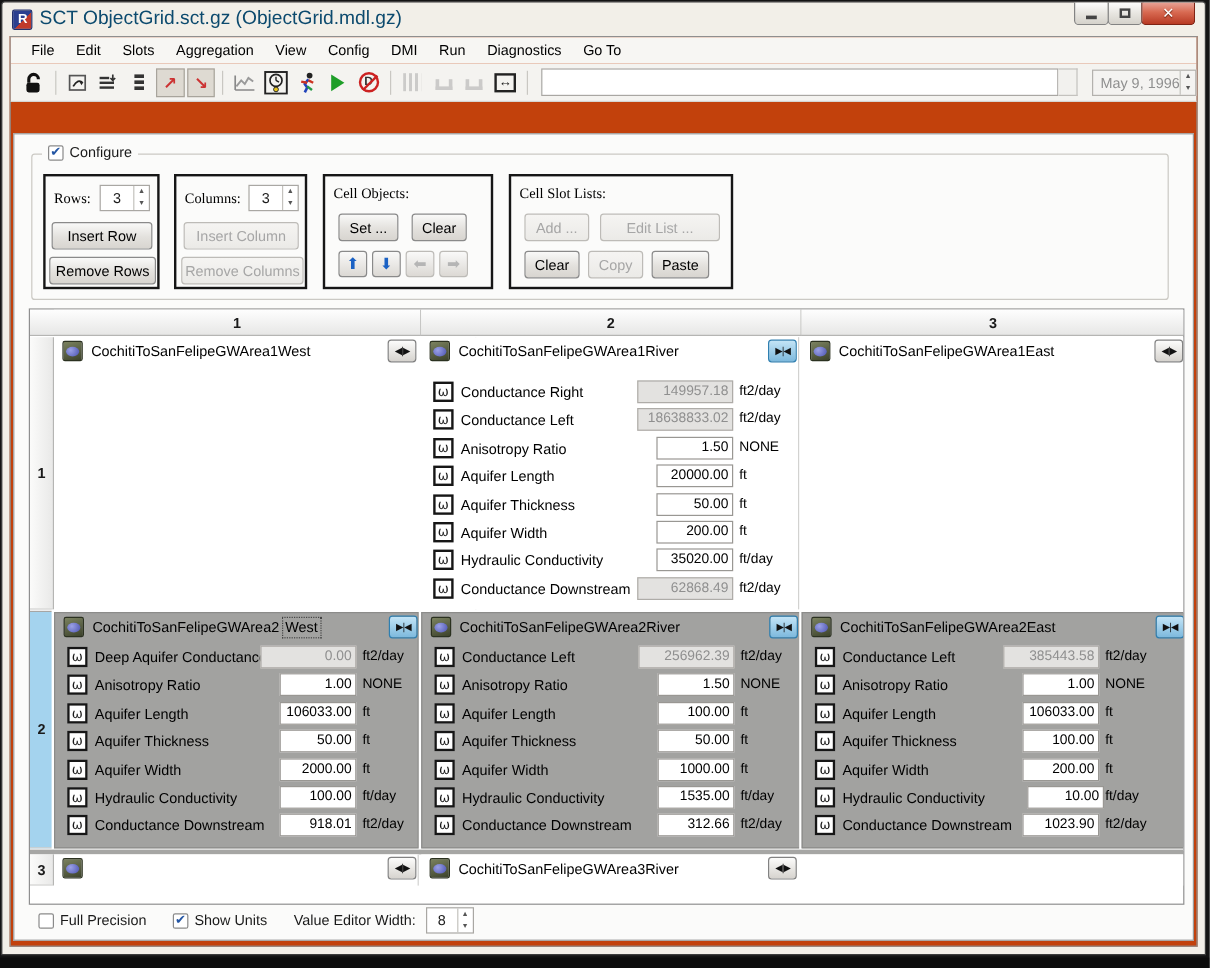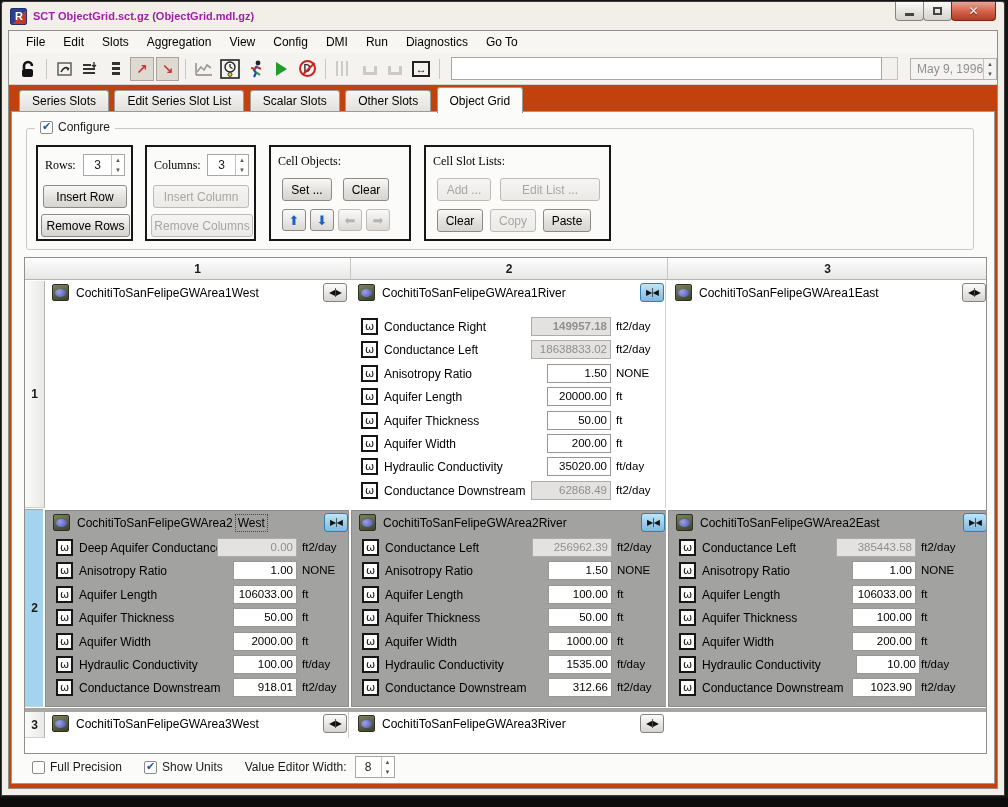--- a/index.html
+++ b/index.html
@@ -7,21 +7,21 @@
   body { font-family:"Liberation Sans","DejaVu Sans",sans-serif; font-size:12px; color:#1a1a1a; background:#141414; }
   .screen { position:relative; width:1008px; height:807px; overflow:hidden; background:#141414; }
 
   
   .window { position:absolute; left:1px; top:1px; width:1004px; height:795px;
             background:#f2efe8; border:1px solid #3c3c3c; border-radius:3px 3px 0 0; }
   .titlebar { position:absolute; left:0; top:0; right:0; height:28px; display:flex; align-items:center; }
   .appicon { width:17px; height:17px; margin:0 6px 0 8px; border-radius:2px; position:relative;
              background:linear-gradient(135deg,#2b3f8f 55%,#c0392b 55%); border:1px solid #22306e; }
   .appicon::after { content:"R"; position:absolute; left:4px; top:1px; color:#fff; font-size:11px; font-weight:bold; }
-  .title-text { font-size:11px; color:#a21caf;font-weight:bold; }
+  .title-text { font-size:16px; color:#0c4a6e; }
   .winbtns { position:absolute; right:8px; top:0; display:flex; }
   .winbtn { width:29px; height:19px; border:1px solid #838383; border-top:none; margin-left:-1px;
             background:linear-gradient(#fdfdfd,#e8e6e1 50%,#d5d2cb); border-radius:0 0 4px 4px;
             display:flex; align-items:center; justify-content:center; font-size:10px; color:#333; }
   .winbtn .dash { width:9px; height:3px; background:#444; margin-top:6px; }
   .winbtn .box  { width:9px; height:8px; border:2px solid #444; }
   .winbtn.close { width:45px; background:linear-gradient(#e8a397,#d86a52 45%,#b83a24); border-color:#7e2314;
                   color:#fff; font-weight:bold; font-size:12px; border-radius:0 0 4px 4px; text-shadow:0 1px 1px #5e1505; }
 
   .client { position:absolute; left:6px; right:6px; top:28px; bottom:6px;
@@ -254,27 +254,20 @@
         <div class="mini-seg"></div>
         <div class="datebox">
           <span class="dval">May 9, 1996</span>
           <span class="spinarrows">
               <span>▲</span>
               <span>▼</span>
             </span>
         </div>
       </div>
 
-      <div class="tabbar">
-        <div class="tab">Series Slots</div>
-        <div class="tab">Edit Series Slot List</div>
-        <div class="tab">Scalar Slots</div>
-        <div class="tab">Other Slots</div>
-        <div class="tab active">Object Grid</div>
-      </div>
 
       <div class="mainpanel">
 
         <div class="groupbox">
           <div class="grouplabel cbrow">
             <span class="cb on"></span>
             <span>Configure</span>
           </div>
 
           <div class="cfgbox" style="left:9px;top:16px;width:97px;height:96px">
@@ -338,21 +331,21 @@
             </div>
             <div class="cell" style="left: 326px; top: 23px; width: 315px; height: 227px;">
               <div class="cellhead">
                 <span class="objicon"></span>
                 <span class="objname">CochitiToSanFelipeGWArea1River</span>
                 <button class="expander collapse" style="left: 289px;">▶|◀</button>
               </div>
               <div class="slotrow" style="top: 36px;">
                 <span class="omega">ω</span>
                 <span class="slotname">Conductance Right</span>
-                <div class="val ro" style="left: 180px; width: 80px; font-weight: bold;">149957.18</div>
+                <div class="val ro" style="left: 180px; width: 80px;">149957.18</div>
                 <span class="unit" style="left: 265px;">ft2/day</span>
               </div>
               <div class="slotrow" style="top: 59.4px;">
                 <span class="omega">ω</span>
                 <span class="slotname">Conductance Left</span>
                 <div class="val ro" style="left: 180px; width: 80px;">18638833.02</div>
                 <span class="unit" style="left: 265px;">ft2/day</span>
               </div>
               <div class="slotrow" style="top: 82.8px;">
                 <span class="omega">ω</span>
@@ -545,21 +538,20 @@
                 <span class="slotname">Conductance Downstream</span>
                 <div class="val" style="left: 183px; width: 64px;">1023.90</div>
                 <span class="unit" style="left: 252px;">ft2/day</span>
               </div>
             </div>
             <div class="rowsep" style="top: 450px; height: 4px;"></div>
             <div class="rowhead" style="top: 454px; height: 26px;">3</div>
             <div class="cell" style="left: 20px; top: 454px; width: 304px; height: 26px;">
               <div class="cellhead">
                 <span class="objicon"></span>
-                <span class="objname">CochitiToSanFelipeGWArea3West</span>
                 <button class="expander" style="left: 278px;">◀|▶</button>
               </div>
             </div>
             <div class="cell" style="left: 326px; top: 454px; width: 637px; height: 26px;">
               <div class="cellhead">
                 <span class="objicon"></span>
                 <span class="objname">CochitiToSanFelipeGWArea3River</span>
                 <button class="expander" style="left: 289px;">◀|▶</button>
               </div>
             </div>

